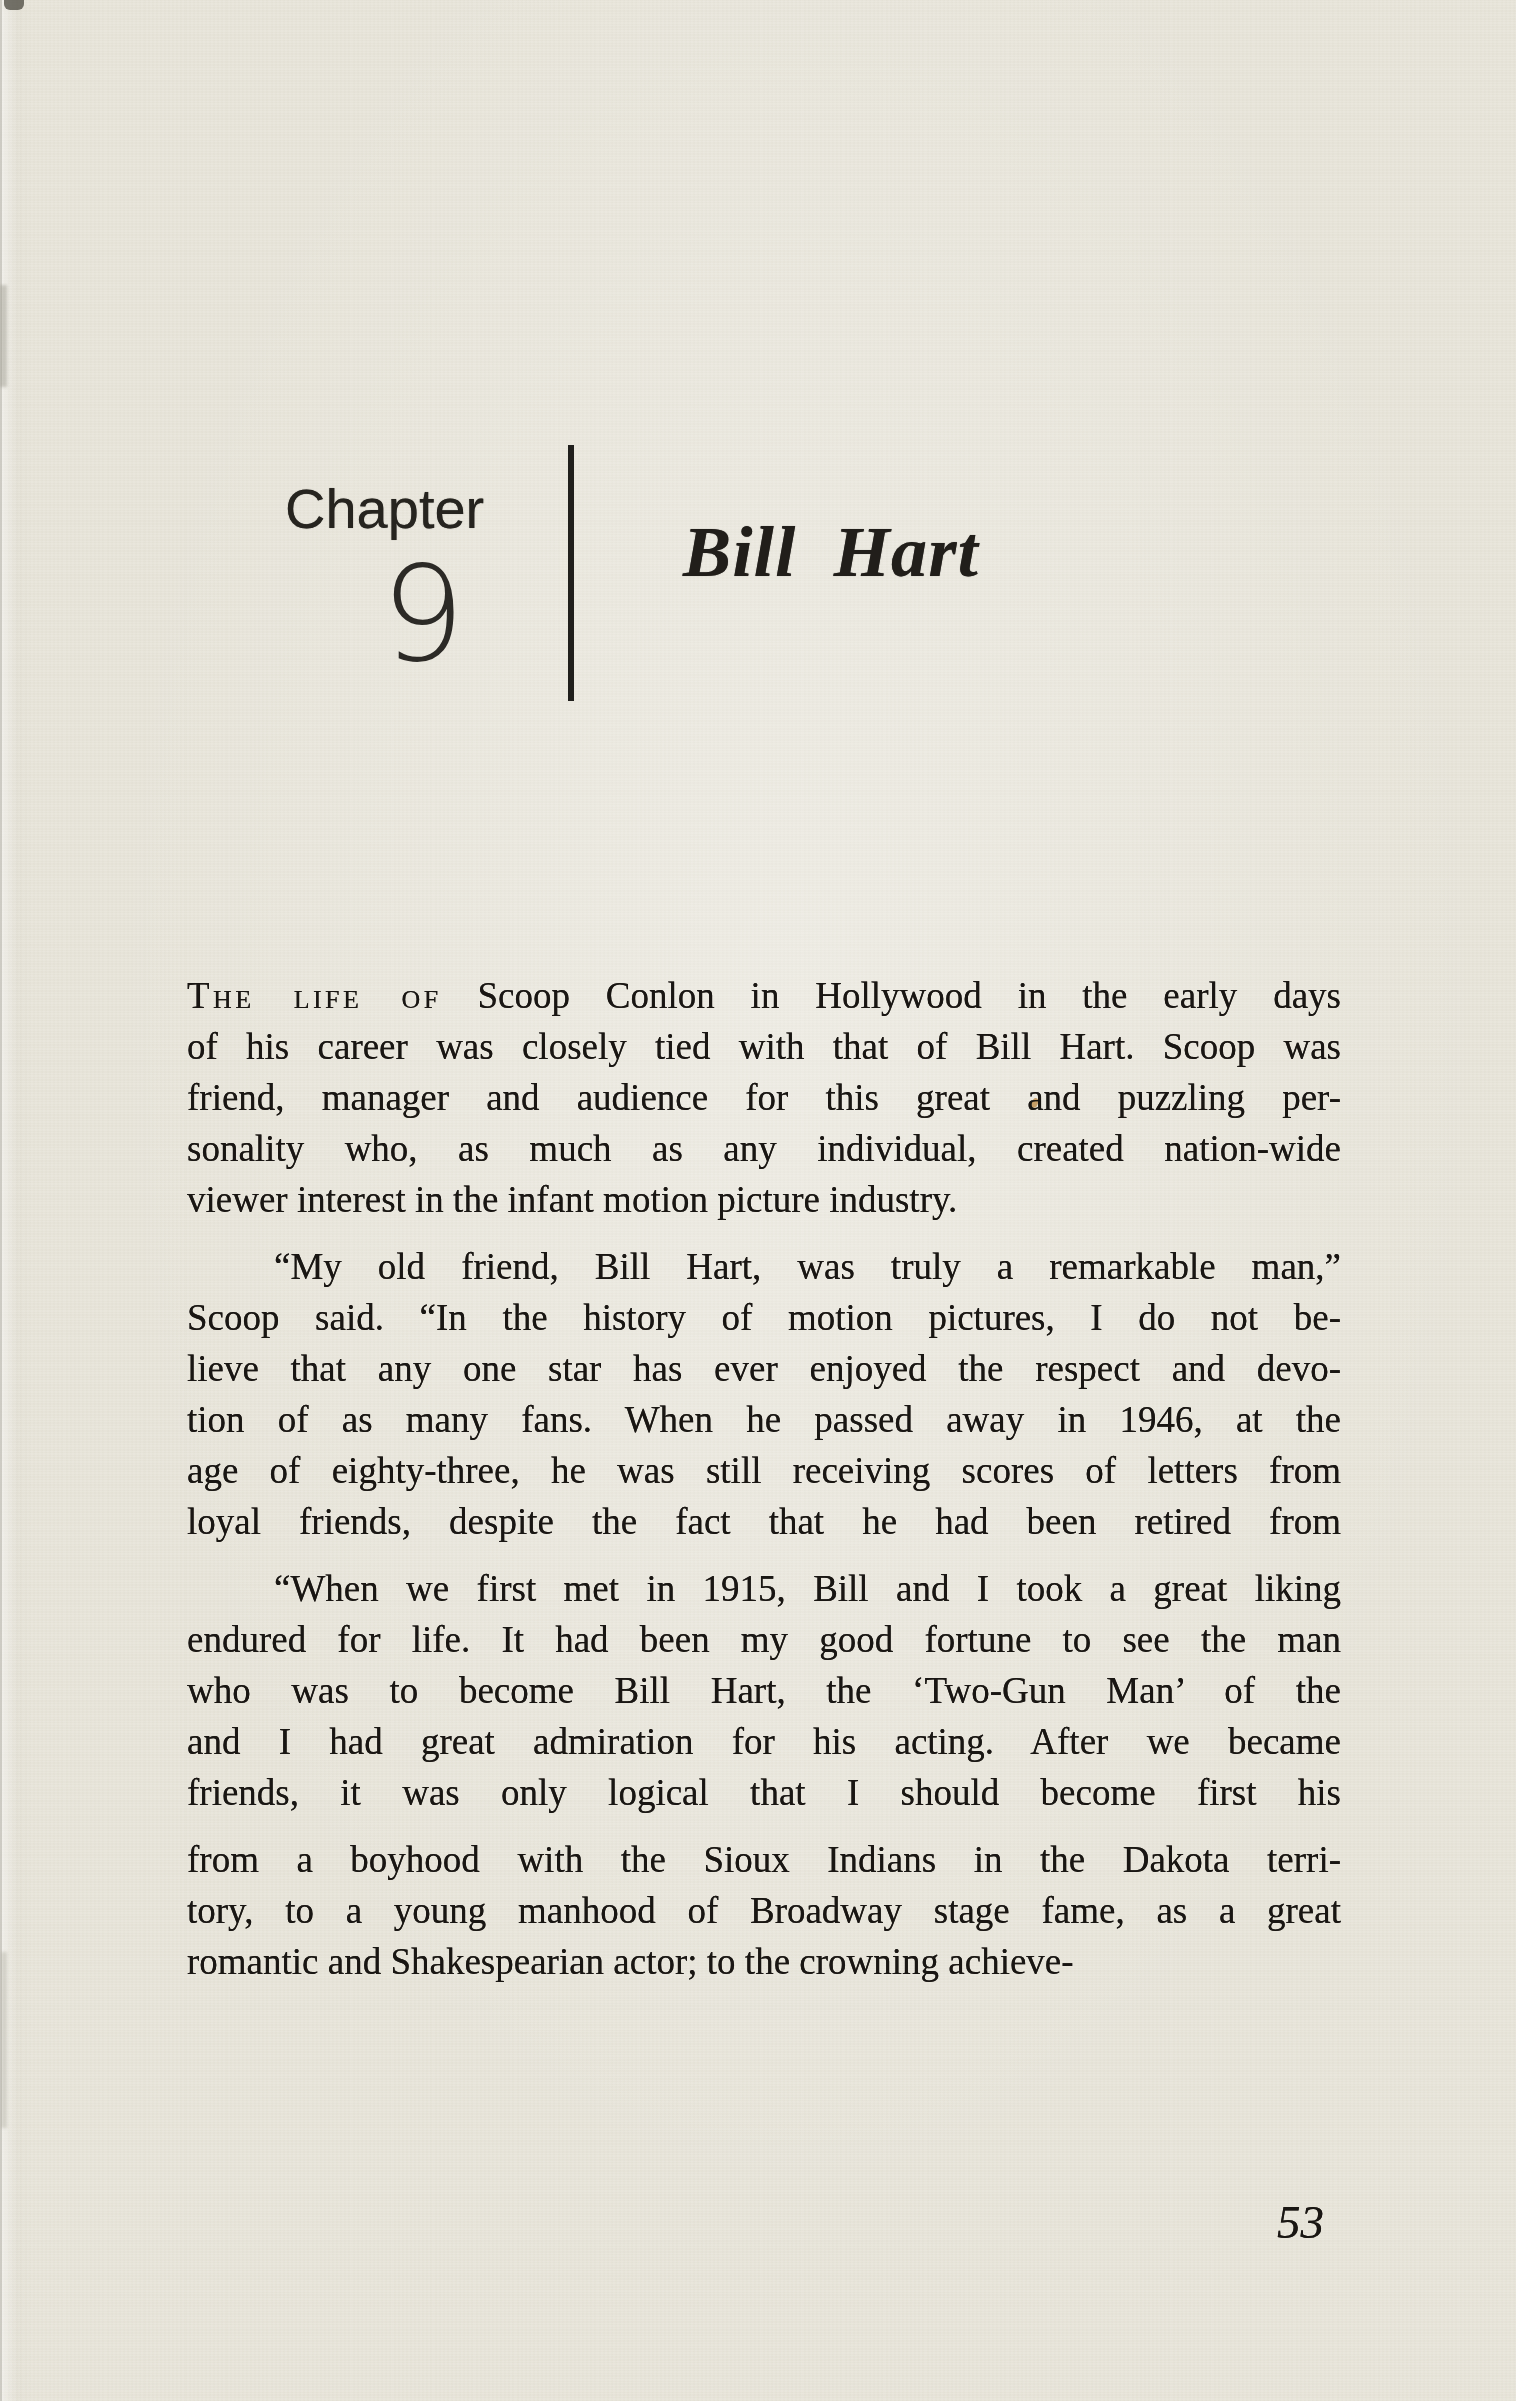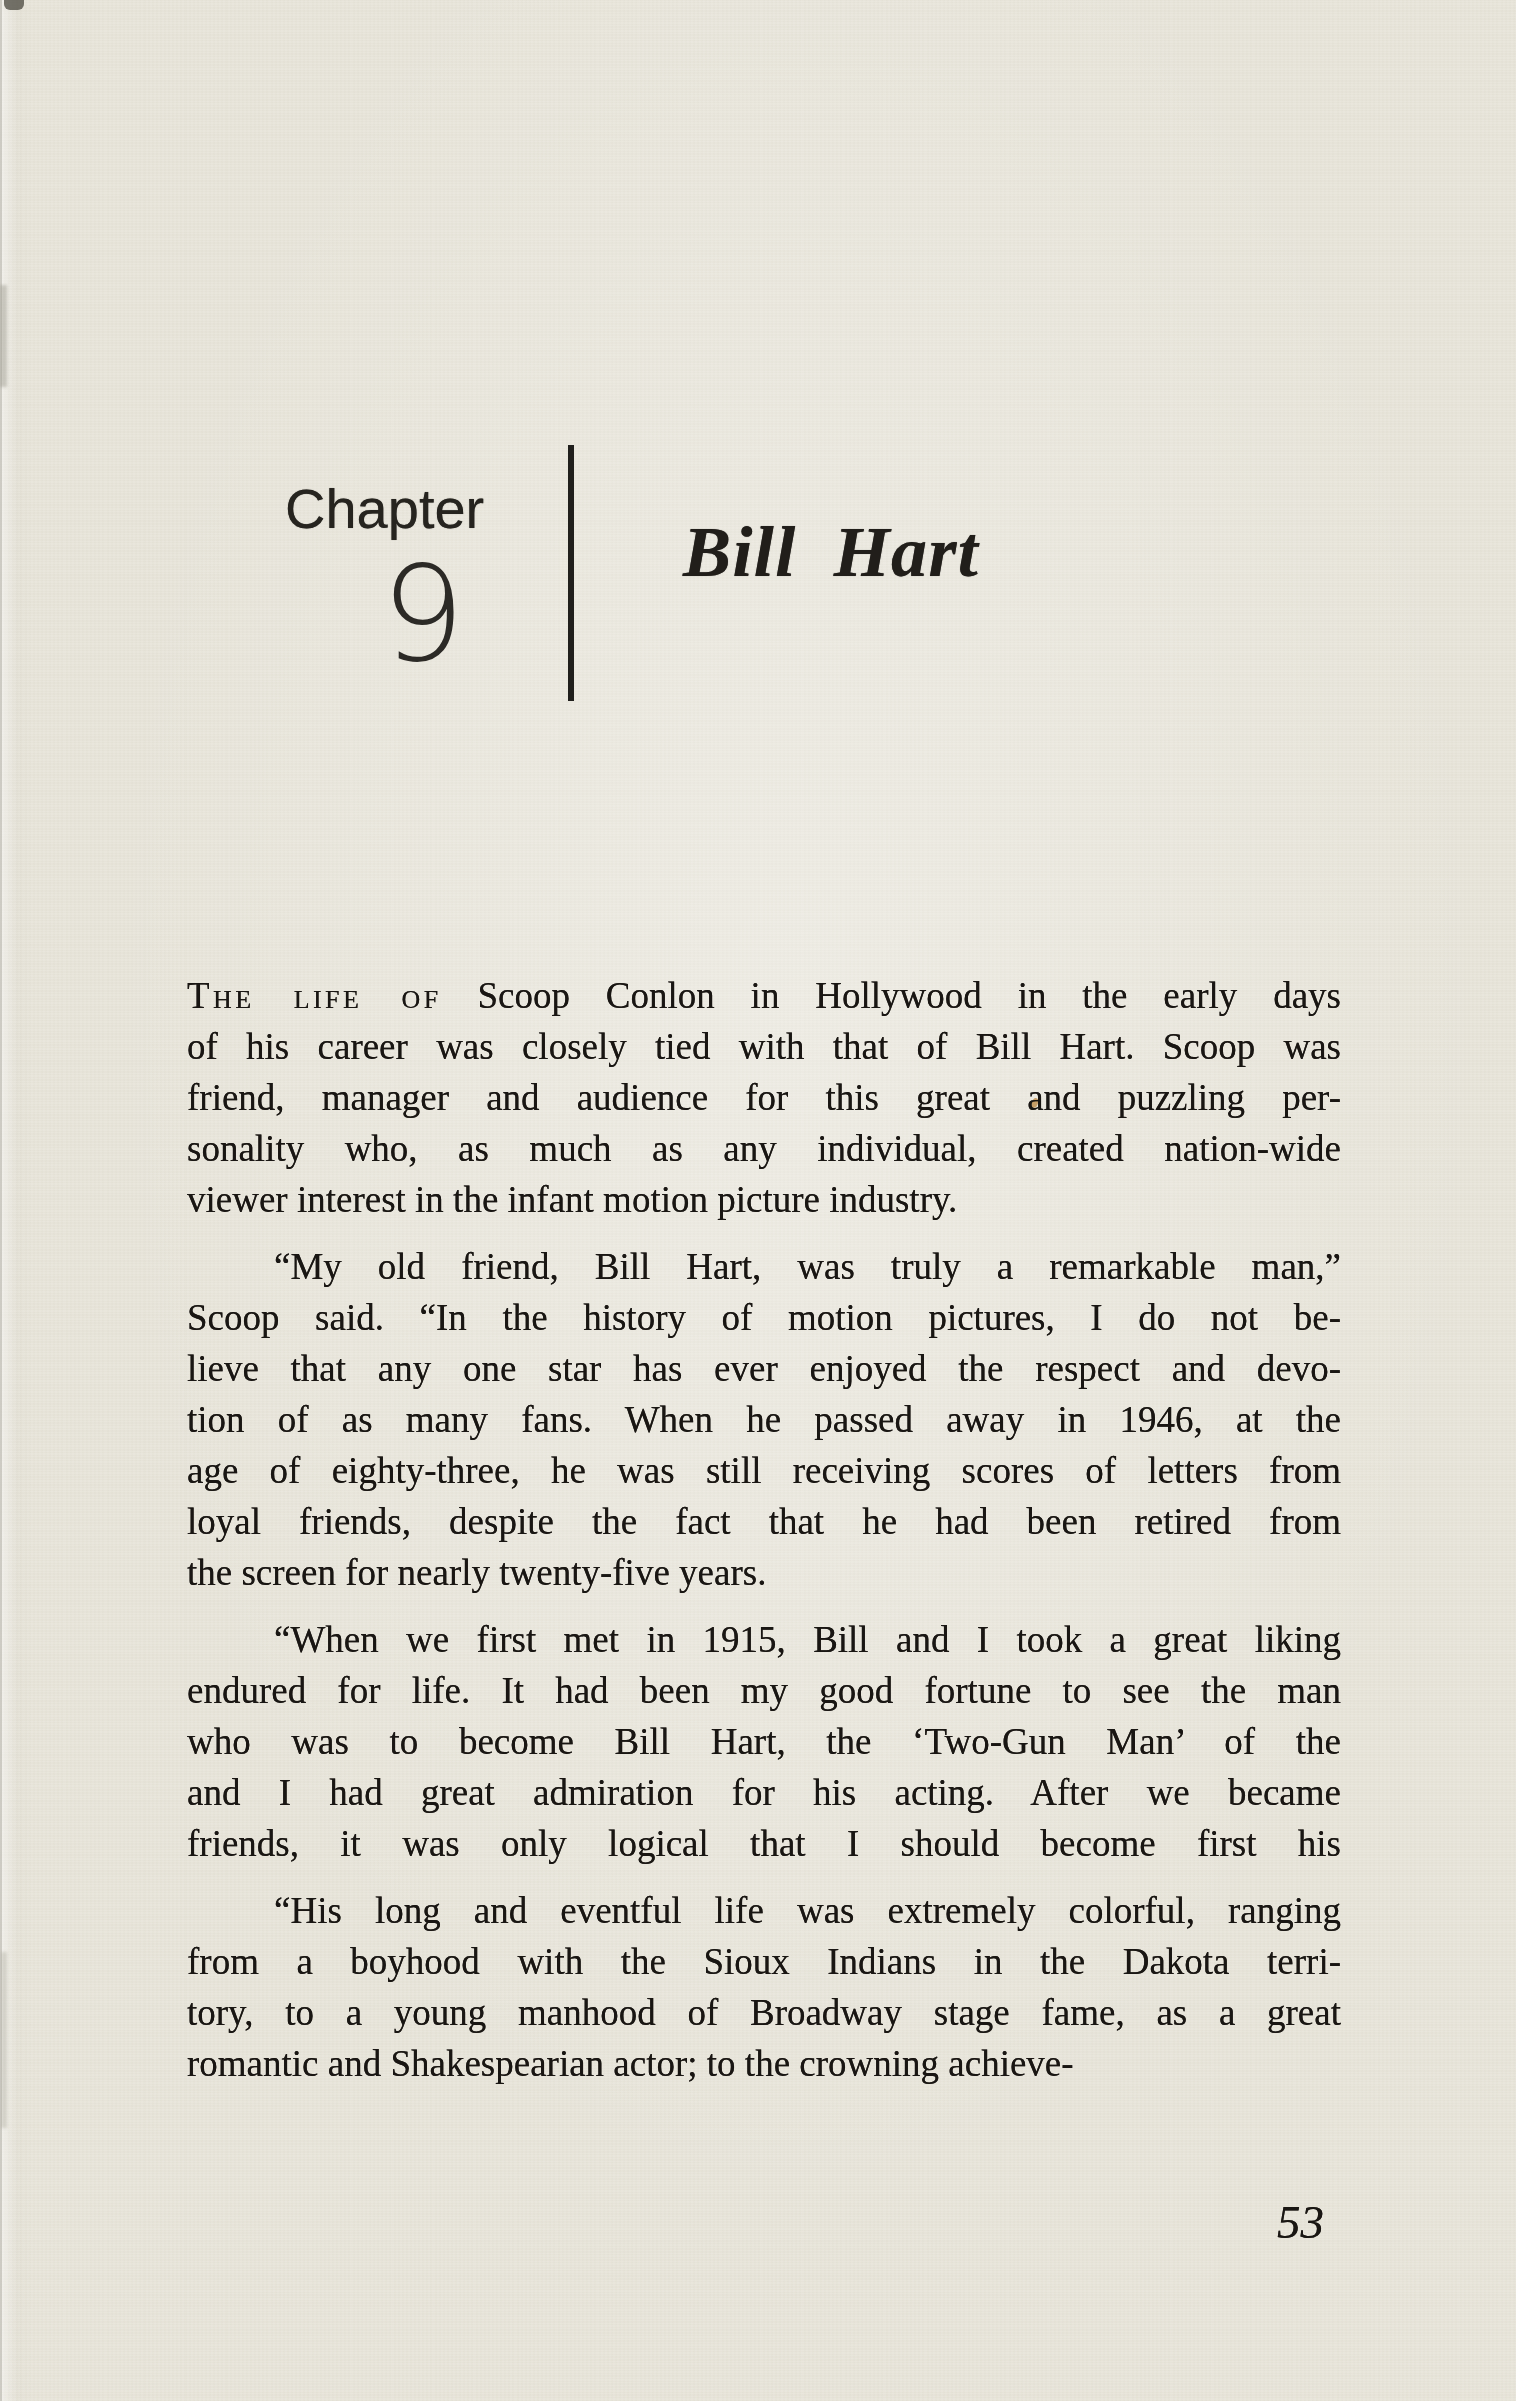--- a/index.html
+++ b/index.html
@@ -101,31 +101,29 @@
         <div class="bodyline">sonality who, as much as any individual, created nation-wide</div>
         <div class="bodyline para-last">viewer interest in the infant motion picture industry.</div>
       </div>
       <div class="paragraph">
         <div class="bodyline indent">“My old friend, Bill Hart, was truly a remarkable man,”</div>
         <div class="bodyline">Scoop said. “In the history of motion pictures, I do not be-</div>
         <div class="bodyline">lieve that any one star has ever enjoyed the respect and devo-</div>
         <div class="bodyline">tion of as many fans. When he passed away in 1946, at the</div>
         <div class="bodyline">age of eighty-three, he was still receiving scores of letters from</div>
         <div class="bodyline">loyal friends, despite the fact that he had been retired from</div>
-        <div class="bodyline para-last">the screen for nearly twenty-five years.</div>
       </div>
       <div class="paragraph">
         <div class="bodyline indent">“When we first met in 1915, Bill and I took a great liking</div>
         <div class="bodyline">endured for life. It had been my good fortune to see the man</div>
         <div class="bodyline">who was to become Bill Hart, the ‘Two-Gun Man’ of the</div>
         <div class="bodyline">and I had great admiration for his acting. After we became</div>
         <div class="bodyline">friends, it was only logical that I should become first his</div>
       </div>
       <div class="paragraph">
-        <div class="bodyline indent">“His long and eventful life was extremely colorful, ranging</div>
         <div class="bodyline">from a boyhood with the Sioux Indians in the Dakota terri-</div>
         <div class="bodyline">tory, to a young manhood of Broadway stage fame, as a great</div>
         <div class="bodyline para-last">romantic and Shakespearian actor; to the crowning achieve-</div>
       </div>
     </div>
 
   <div class="page-number">53</div>
 
 </div>
 

